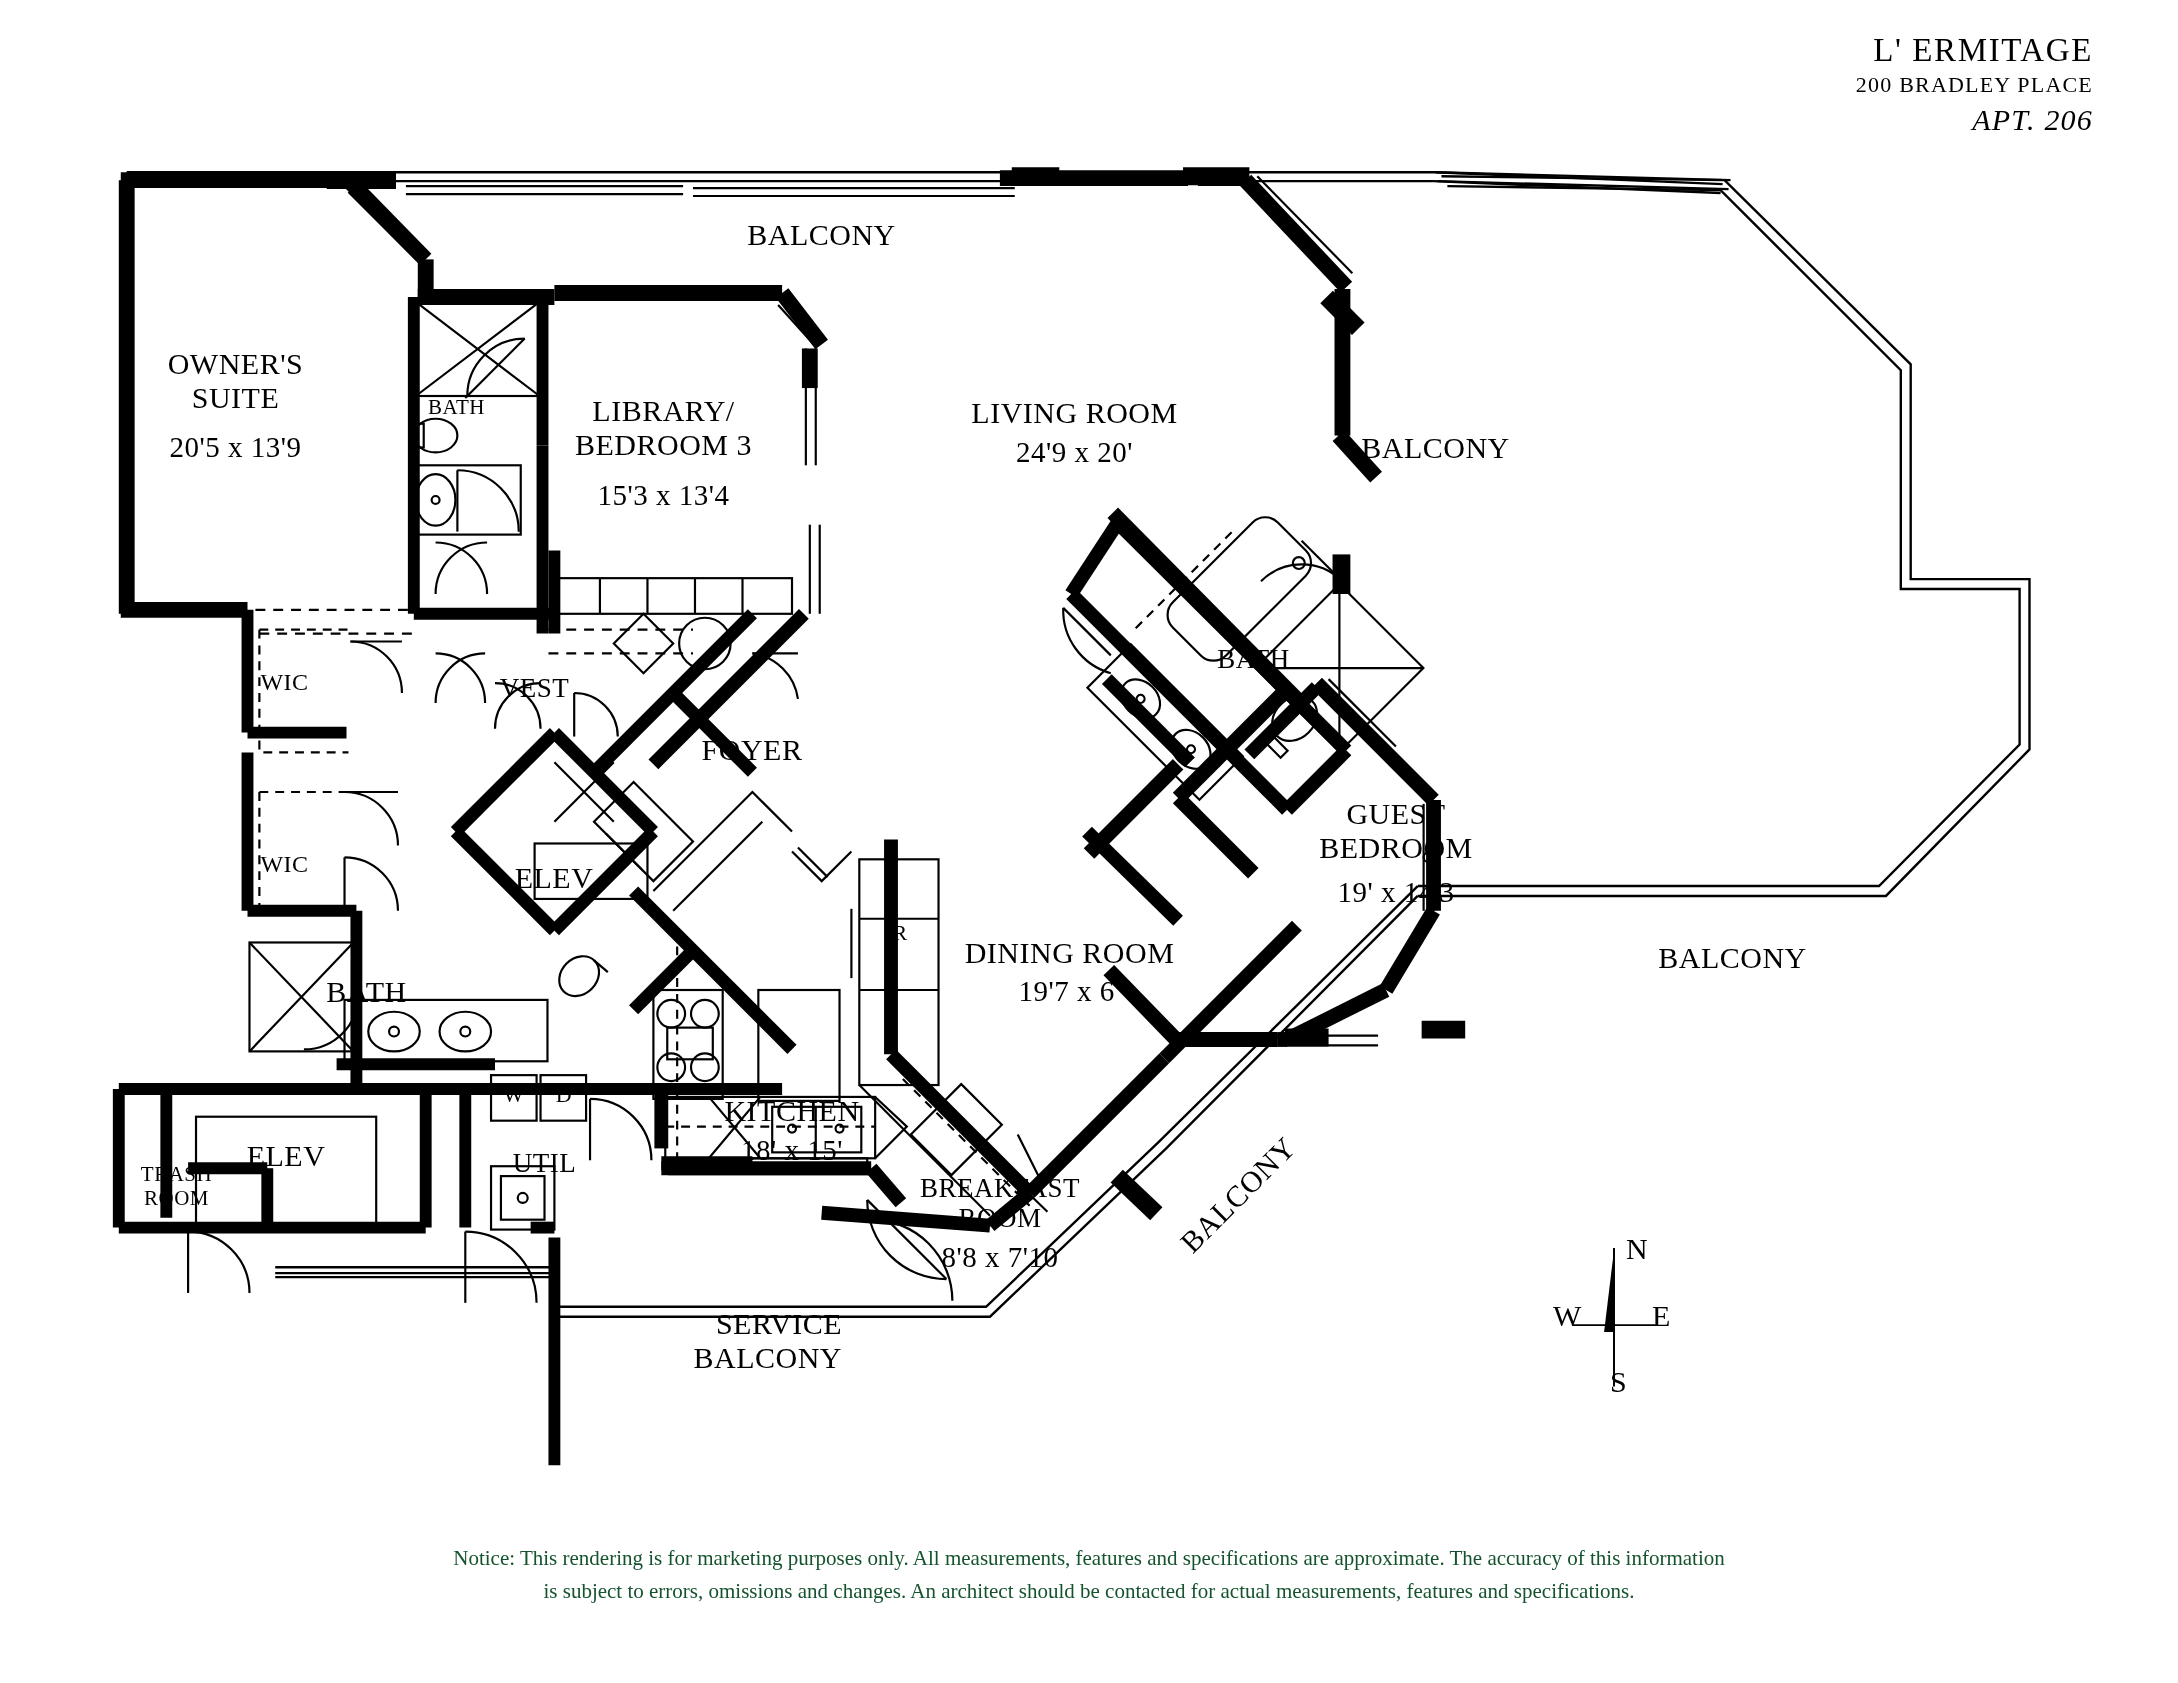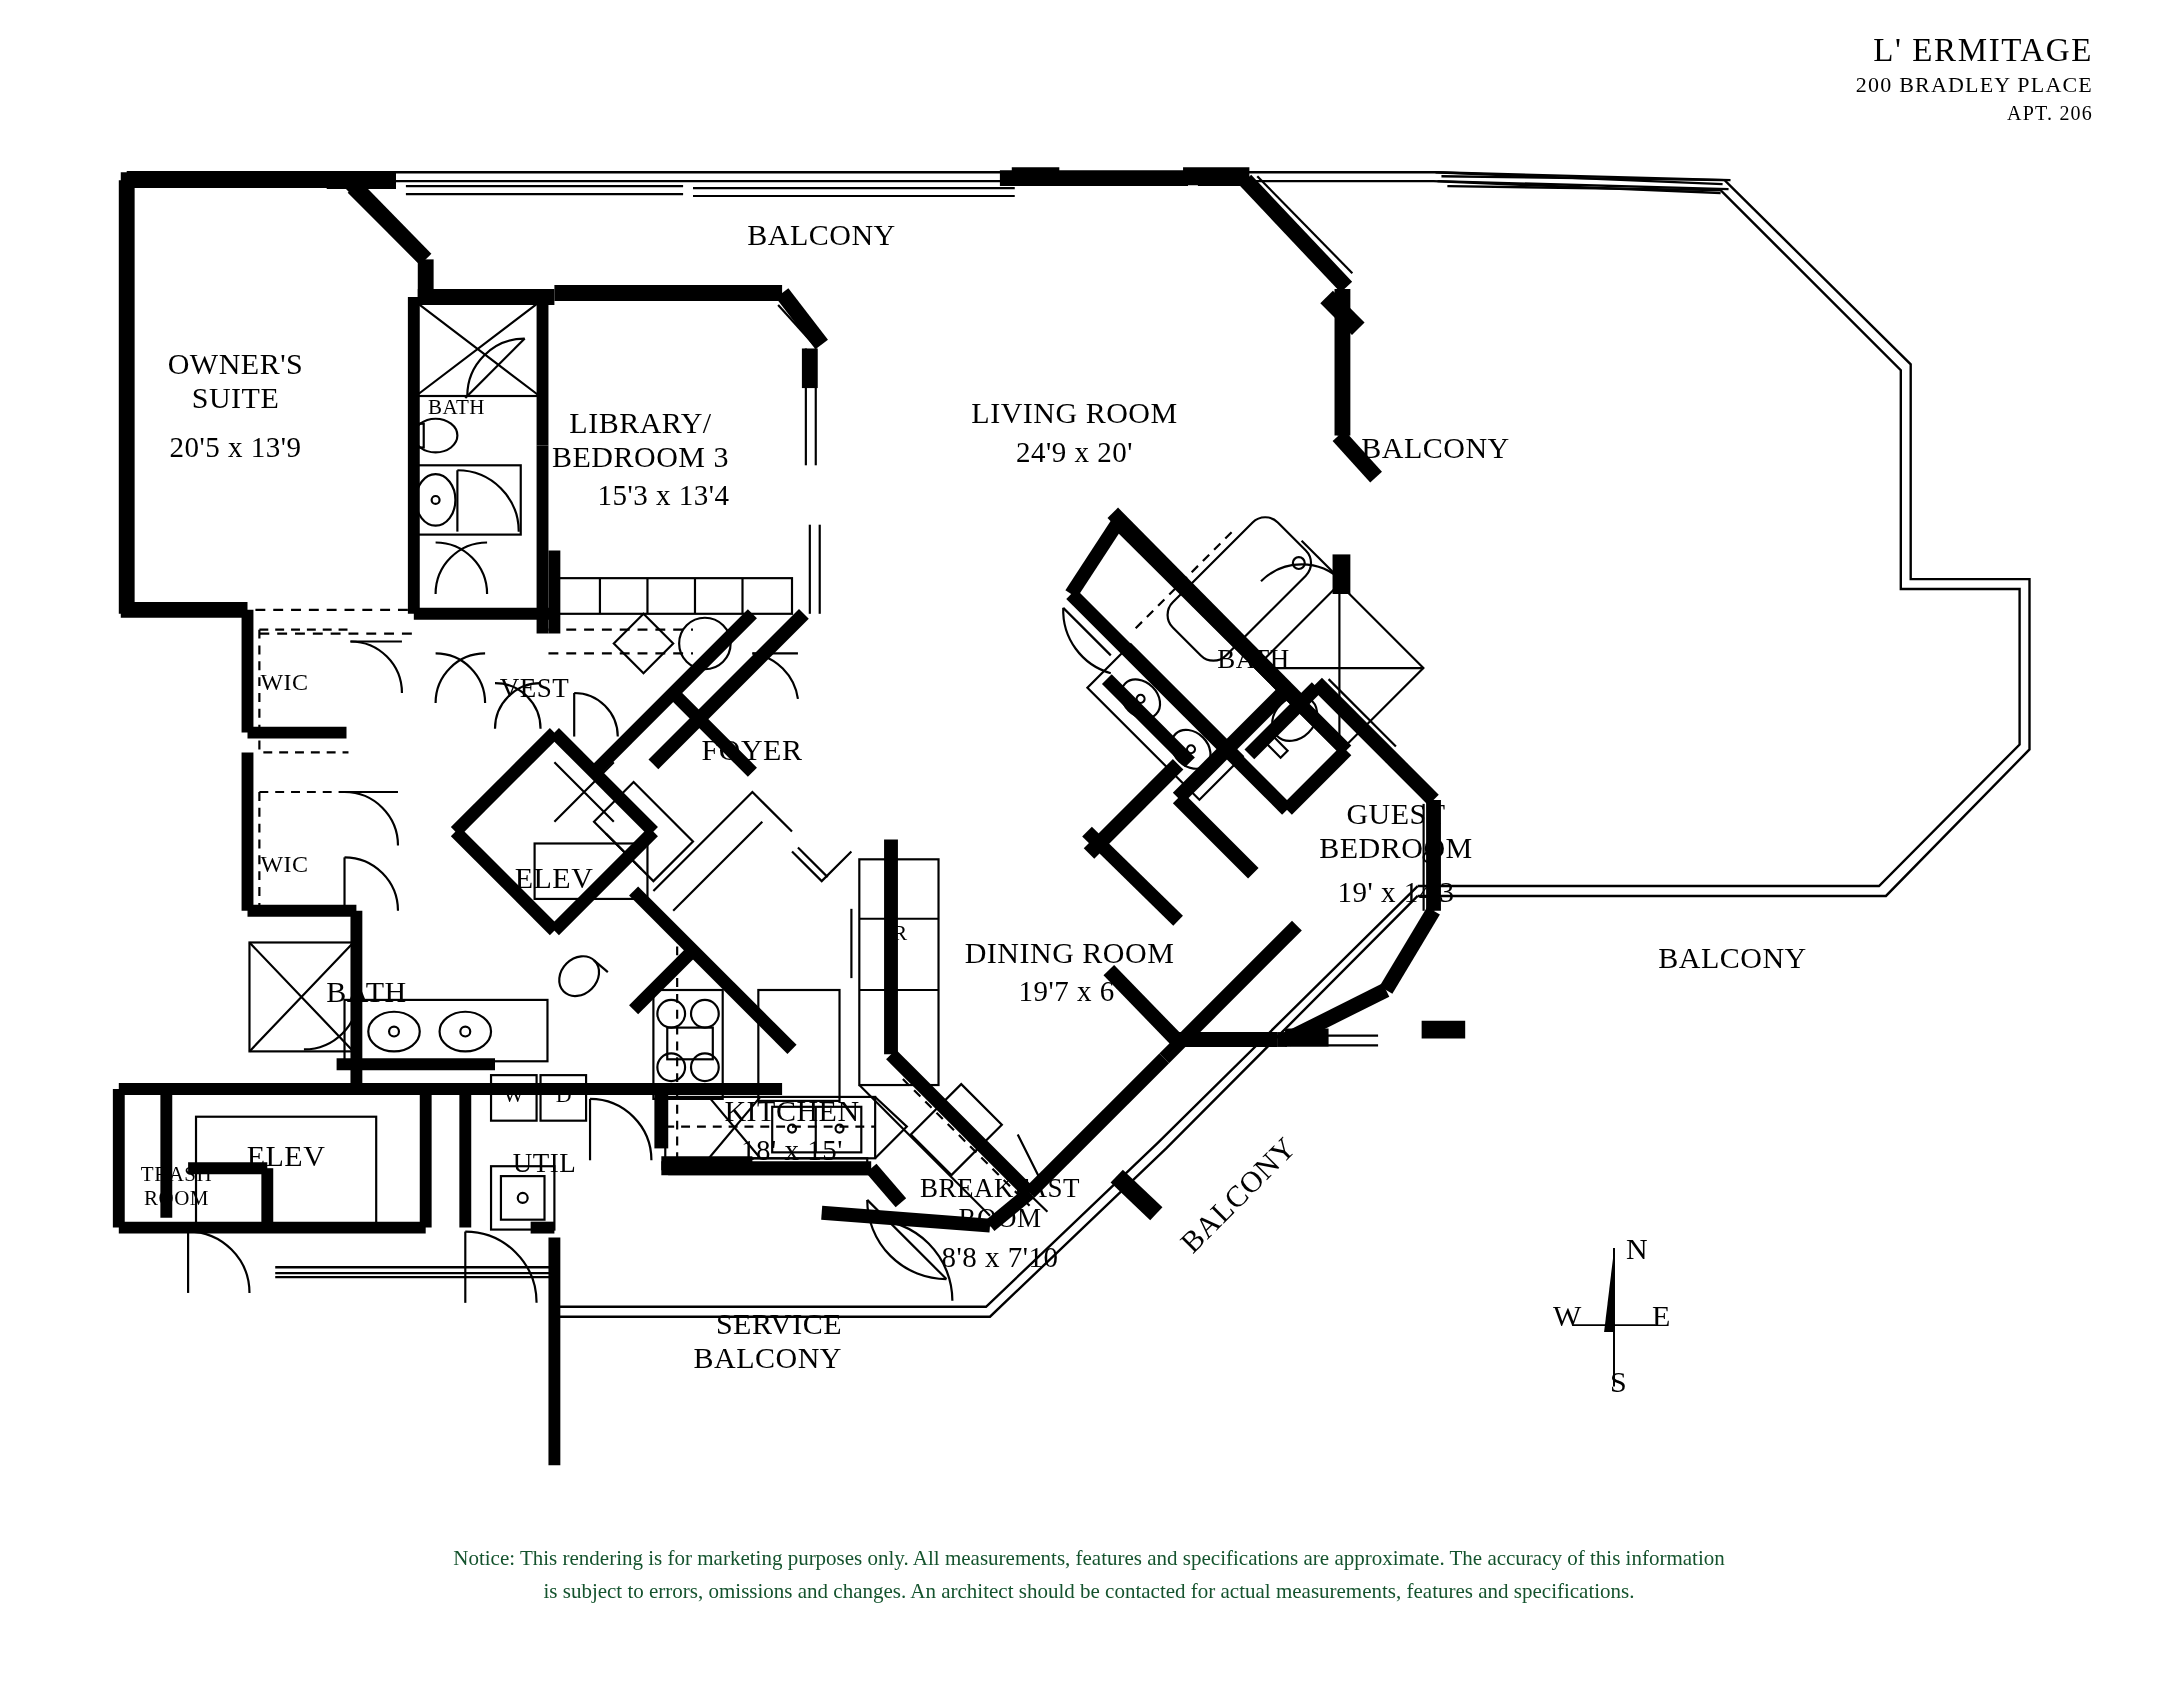--- a/index.html
+++ b/index.html
@@ -13,21 +13,21 @@
           white-space:pre-line;letter-spacing:0.5px;}
   .room{font-size:30px;}
   .room.small{font-size:27px;}
   .room.tiny{font-size:24px;}
   .room.xtiny{font-size:21px;}
   .dim{font-size:29px;}
 
   .title-block{position:absolute;right:85px;top:30px;text-align:right;}
   .title-main{font-size:33px;letter-spacing:1.6px;line-height:1.25;}
   .title-sub{font-size:22px;letter-spacing:1.2px;line-height:1.3;}
-  .title-sub2{font-size:20px;letter-spacing:1.2px;line-height:1.3;}
+  .title-sub2{font-size:30px;letter-spacing:1.2px;line-height:1.3;font-style:italic;}
 
   .notice{position:absolute;left:0;right:0;top:1542px;text-align:center;
           font-size:21px;line-height:1.55;color:#14532d;}
 
   .compass{position:absolute;left:1515px;top:1238px;width:198px;height:198px;}
   .compass span{position:absolute;font-size:30px;}
   .cp-n{left:111px;top:-6px;}
   .cp-s{left:95px;top:127px;}
   .cp-e{left:137px;top:61px;}
   .cp-w{left:38px;top:61px;}
@@ -384,21 +384,21 @@
     <div class="title-sub">200 BRADLEY PLACE</div>
     <div class="title-sub2">APT. 206</div>
   </div>
 
   <div class="tlabel room" style="left:97px;top:347px;width:277px;">OWNER'S
 SUITE</div>
   <div class="tlabel dim" style="left:97px;top:431px;width:277px;">20'5 x 13'9</div>
 
   <div class="tlabel room xtiny" style="left:402px;top:396px;width:109px;">BATH</div>
 
-  <div class="tlabel room" style="left:512px;top:394px;width:257px;margin-top:12px;">LIBRARY/
+  <div class="tlabel room" style="left:535px;top:394px;width:257px;">LIBRARY/
 BEDROOM 3</div>
   <div class="tlabel dim" style="left:535px;top:479px;width:257px;">15'3 x 13'4</div>
 
   <div class="tlabel room" style="left:921px;top:396px;width:307px;text-align:center;">LIVING ROOM</div>
   <div class="tlabel dim" style="left:921px;top:436px;width:307px;">24'9 x 20'</div>
 
   <div class="tlabel room small" style="left:1184px;top:644px;width:139px;">BATH</div>
 
   <div class="tlabel room" style="left:1277px;top:797px;width:238px;">GUEST
 BEDROOM</div>

